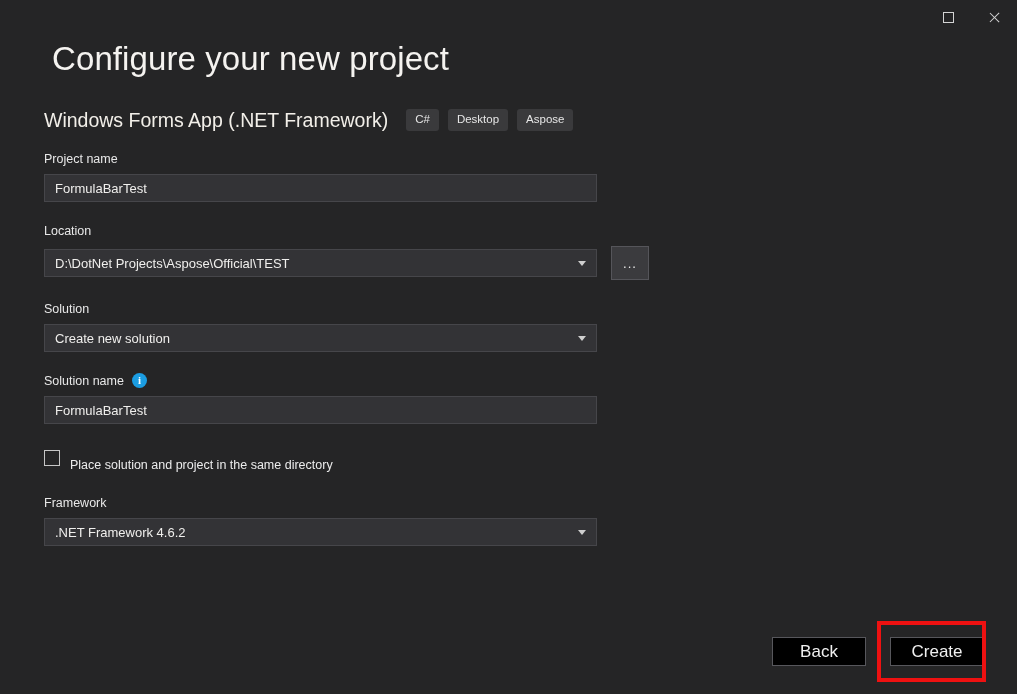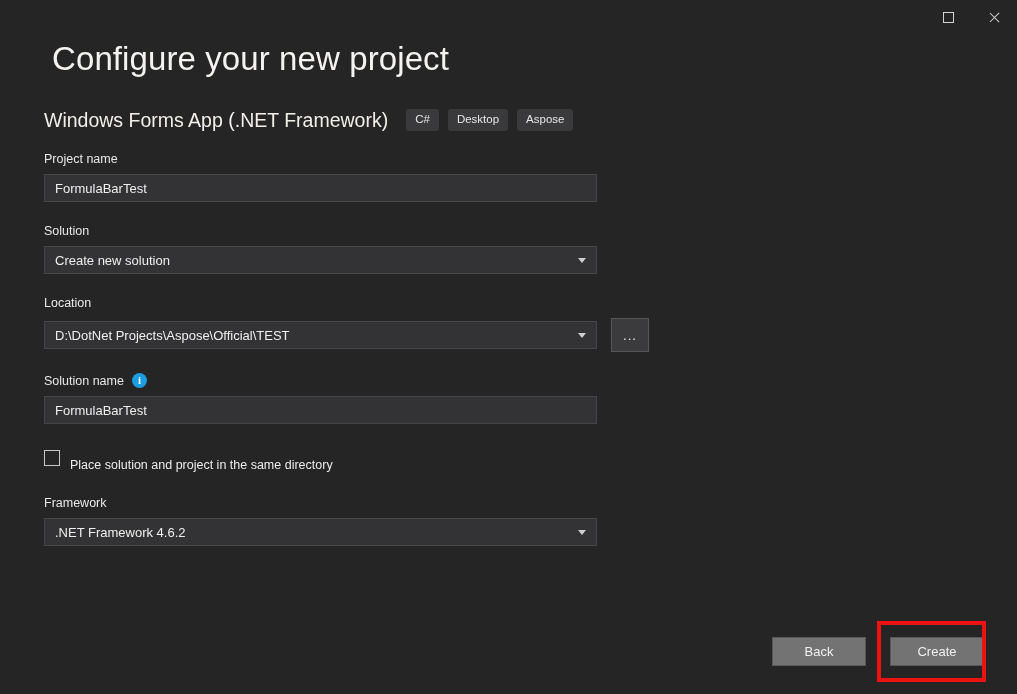--- a/index.html
+++ b/index.html
@@ -212,26 +212,26 @@
     right: 33px;
     bottom: 28px;
     display: flex;
     align-items: center;
     gap: 24px;
   }
   .dlg-btn {
     box-sizing: border-box;
     width: 94px;
     height: 29px;
-    background: #737373;
+    background: #000000;
     border: 1px solid #57575c;
     display: flex;
     align-items: center;
     justify-content: center;
-    font-size: 13px;
+    font-size: 17px;
     color: #f0f0f0;
     cursor: default;
   }
   .highlight-box {
     position: absolute;
     box-sizing: border-box;
     left: 877px;
     top: 621px;
     width: 109px;
     height: 61px;
@@ -265,39 +265,39 @@
 <div class="form">
 
   <div class="group">
     <div class="field-label">Project name</div>
     <div class="input-box">
       <span class="value">FormulaBarTest</span>
     </div>
   </div>
 
   <div class="group">
-    <div class="field-label">Solution</div>
-    <div class="input-box combo">
-      <span class="value">Create new solution</span>
-      <span class="caret"></span>
-    </div>
-  </div>
-
-  <div class="group">
     <div class="field-label">Location</div>
     <div class="input-row">
       <div class="input-box combo">
         <span class="value">D:\DotNet Projects\Aspose\Official\TEST</span>
         <span class="caret"></span>
       </div>
       <div class="browse-btn">...</div>
     </div>
   </div>
 
   <div class="group">
+    <div class="field-label">Solution</div>
+    <div class="input-box combo">
+      <span class="value">Create new solution</span>
+      <span class="caret"></span>
+    </div>
+  </div>
+
+  <div class="group">
     <div class="field-label">
       <span>Solution name</span>
       <span class="info-icon">i</span>
     </div>
     <div class="input-box">
       <span class="value">FormulaBarTest</span>
     </div>
   </div>
 
   <div class="checkbox-row">

